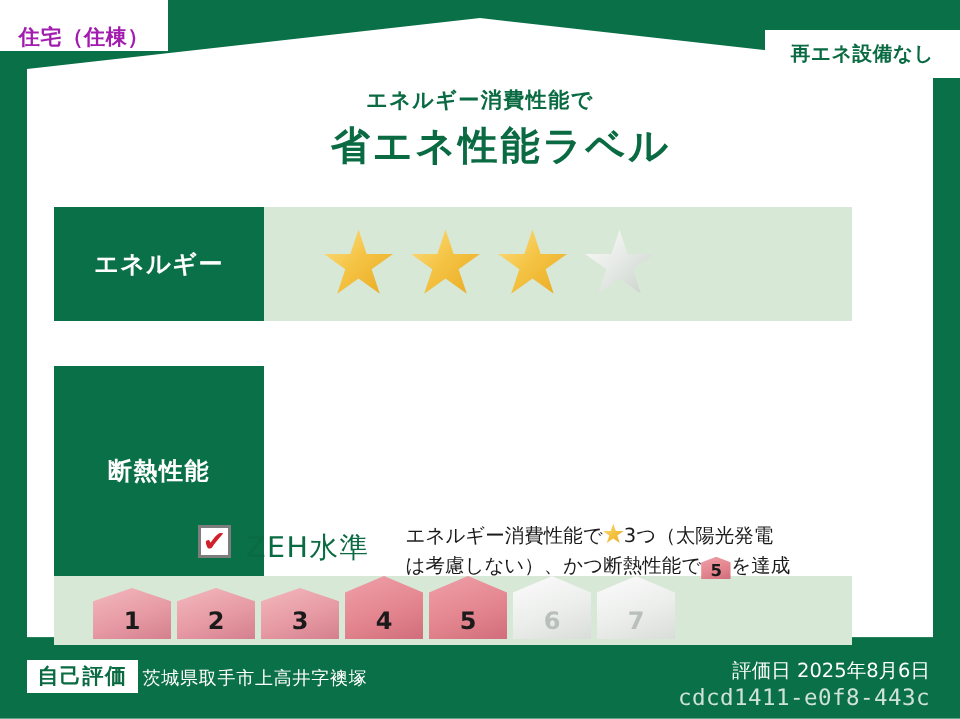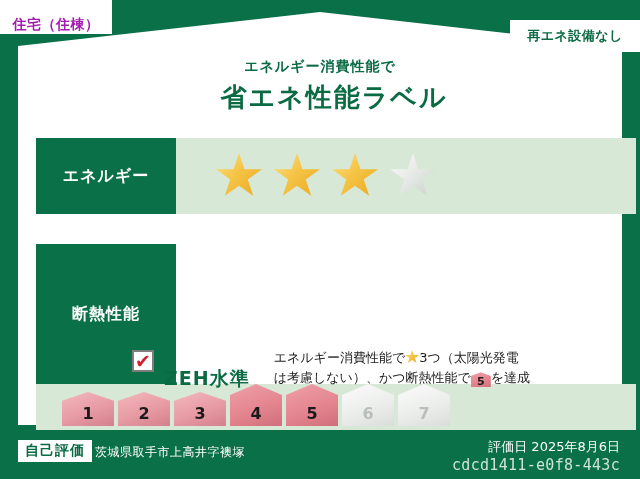--- a/index.html
+++ b/index.html
@@ -34,21 +34,21 @@
   .subtitle{
     position:absolute;left:0;right:0;top:58px;text-align:center;
     color:#0a6b43;font-weight:bold;font-size:14px;letter-spacing:1px;
   }
   .title{
     position:absolute;left:0;right:0;top:80px;text-align:center;
     color:#0a6b43;font-weight:bold;font-size:26px;letter-spacing:2px;padding-left:28px;
   }
 
   
-  .row{position:absolute;left:36px;width:600px;display:flex;align-items:stretch;}
+  .row{position:absolute;left:36px;width:532px;display:flex;align-items:stretch;}
   .row-energy{top:138px;height:76px;}
   .row-insul{top:244px;height:54px;flex-direction:column;}
 
   .row-label{
     width:140px;background:#0a7047;color:#ffffff;
     display:flex;flex-direction:column;align-items:center;justify-content:center;
     font-weight:bold;font-size:16px;line-height:1.35;letter-spacing:1px;
     flex:0 0 140px;
   }
   .row-body{
@@ -88,21 +88,21 @@
   }
 
   
   .zeh{position:absolute;left:132px;top:348px;display:flex;align-items:flex-start;gap:10px;}
   .check-box{
     width:22px;height:22px;border:2px solid #7d7d7d;background:#fff;
     display:flex;align-items:center;justify-content:center;
     color:#d0202c;font-size:19px;font-weight:bold;line-height:1;
     box-sizing:border-box;margin-top:2px;
   }
-  .zeh-name{color:#0a6b43;font-weight:bold;font-size:19px;letter-spacing:1px;margin-top:18px;}
+  .zeh-name{color:#0a6b43;font-weight:normal;font-size:19px;letter-spacing:1px;margin-top:4px;}
   .zeh-desc{
     margin-left:14px;color:#1a1a1a;font-size:13px;line-height:1.55;max-width:300px;
   }
   .mini-star{
     display:inline-block;width:14px;height:14px;vertical-align:-2px;
     clip-path:polygon(50% 0%,61.8% 35.5%,100% 35.5%,69% 57.5%,80.9% 93%,50% 71%,19.1% 93%,30.9% 57.5%,0% 35.5%,38.2% 35.5%);
     background:linear-gradient(135deg,#fbe08a 0%,#f5c445 45%,#e8a81f 100%);
   }
   .mini-house{
     display:inline-block;width:20px;height:15px;vertical-align:-3px;

